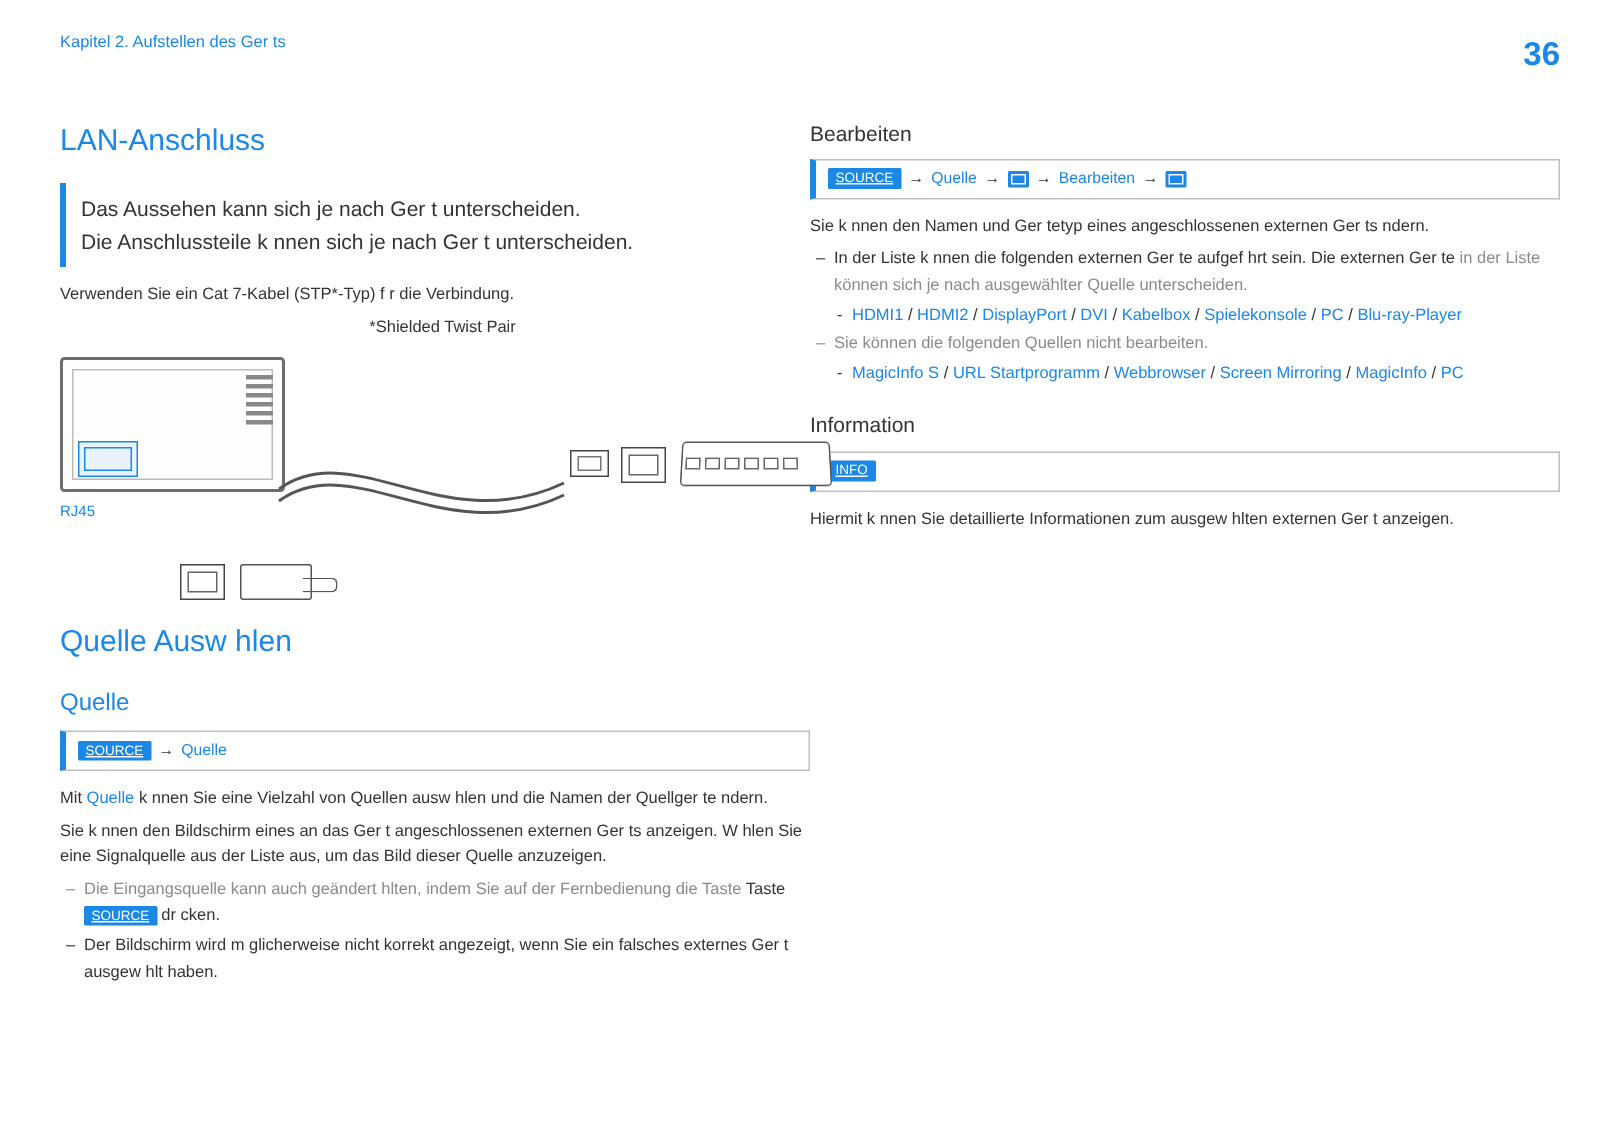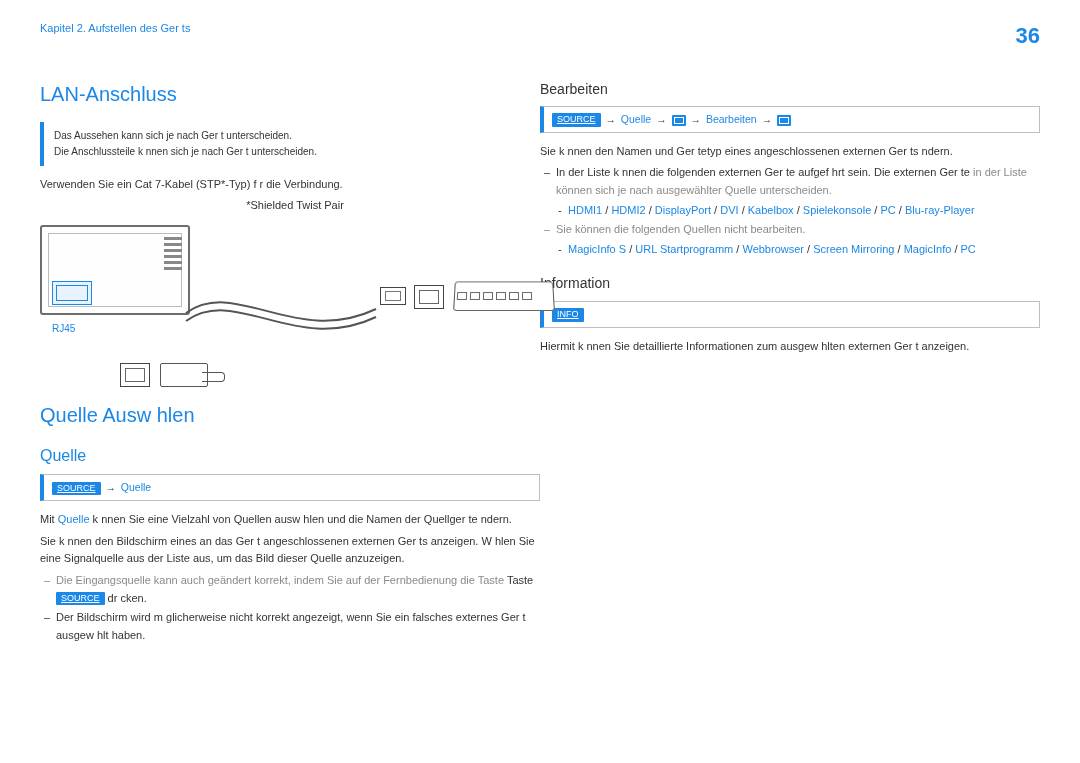--- a/index.html
+++ b/index.html
@@ -28,21 +28,21 @@
   }
   .columns { display: flex; }
   .col { flex: 1; }
   h1 { font-size: 20px; color: #1b87e6; font-weight: 400; margin-bottom: 12px; }
   h2 { font-size: 16px; color: #1b87e6; font-weight: 400; margin-bottom: 6px; margin-top: 12px; }
   h3 { font-size: 14px; color: #333; font-weight: 400; margin-bottom: 6px; }
   .info-box {
     border-left: 4px solid #1b87e6;
     padding: 6px 10px;
     margin-bottom: 10px;
-    font-size: 10px;
+    font-size: 14px;
   }
   .nav-box {
     border: 1px solid #bfbfbf;
     border-left: 4px solid #1b87e6;
     padding: 4px 8px;
     margin-bottom: 10px;
     font-size: 10.5px;
   }
   .tag {
     display: inline-block;
@@ -87,21 +87,21 @@
   .device .ports { position:absolute; right:6px; top:10px; width:18px;}
   .device .ports span{ display:block; height:3px; background:#888; margin-bottom:3px;}
   .highlight-port{
     position:absolute; left:10px; bottom:8px;
     width:40px; height:24px; border:1.5px solid #1b87e6; background:#e8f3fd;
   }
   .highlight-port::after{
     content:""; position:absolute; left:3px; top:3px; right:3px; bottom:3px;
     border:1px solid #1b87e6;
   }
-  .rj45-label { position:absolute; top:102px; left:12px; color:#1b87e6; font-size:10px;}
+  .rj45-label { position:absolute; top:102px; left:0; color:#1b87e6; font-size:10px;}
   .cable {
     position:absolute; top:68px; left:136px; width:218px; height:52px;
   }
   .cable svg{width:100%;height:100%;}
   .rj45-plug{
     position:absolute; width:26px; height:18px;
     border:1.5px solid #444; background:#fff;
   }
   .rj45-plug::after{
     content:""; position:absolute; left:4px; right:4px; top:3px; bottom:3px;
@@ -185,21 +185,21 @@
       <span class="arrow">→</span>
       <span class="blue">Quelle</span>
     </div>
 
     <div class="para">
       <span>Mit </span><span class="blue">Quelle</span><span> k nnen Sie eine Vielzahl von Quellen ausw hlen und die Namen der Quellger te  ndern.</span>
     </div>
     <div class="para">Sie k nnen den Bildschirm eines an das Ger t angeschlossenen externen Ger ts anzeigen. W hlen Sie eine Signalquelle aus der Liste aus, um das Bild dieser Quelle anzuzeigen.</div>
 
     <div class="bullet grey">
-      <span>Die Eingangsquelle kann auch geändert korrekt, indem Sie auf der Fernbedienung die Taste</span>
+      <span>Die Eingangsquelle kann auch geändert hlten, indem Sie auf der Fernbedienung die Taste</span>
       <span style="color:#333">Taste </span><span class="tag">SOURCE</span><span style="color:#333"> dr cken.</span>
     </div>
     <div class="bullet" style="color:#333">Der Bildschirm wird m glicherweise nicht korrekt angezeigt, wenn Sie ein falsches externes Ger t ausgew hlt haben.</div>
   </div>
 
   <div class="col">
     <h3>Bearbeiten</h3>
     <div class="nav-box">
       <span class="tag">SOURCE</span>
       <span class="arrow">→</span>

